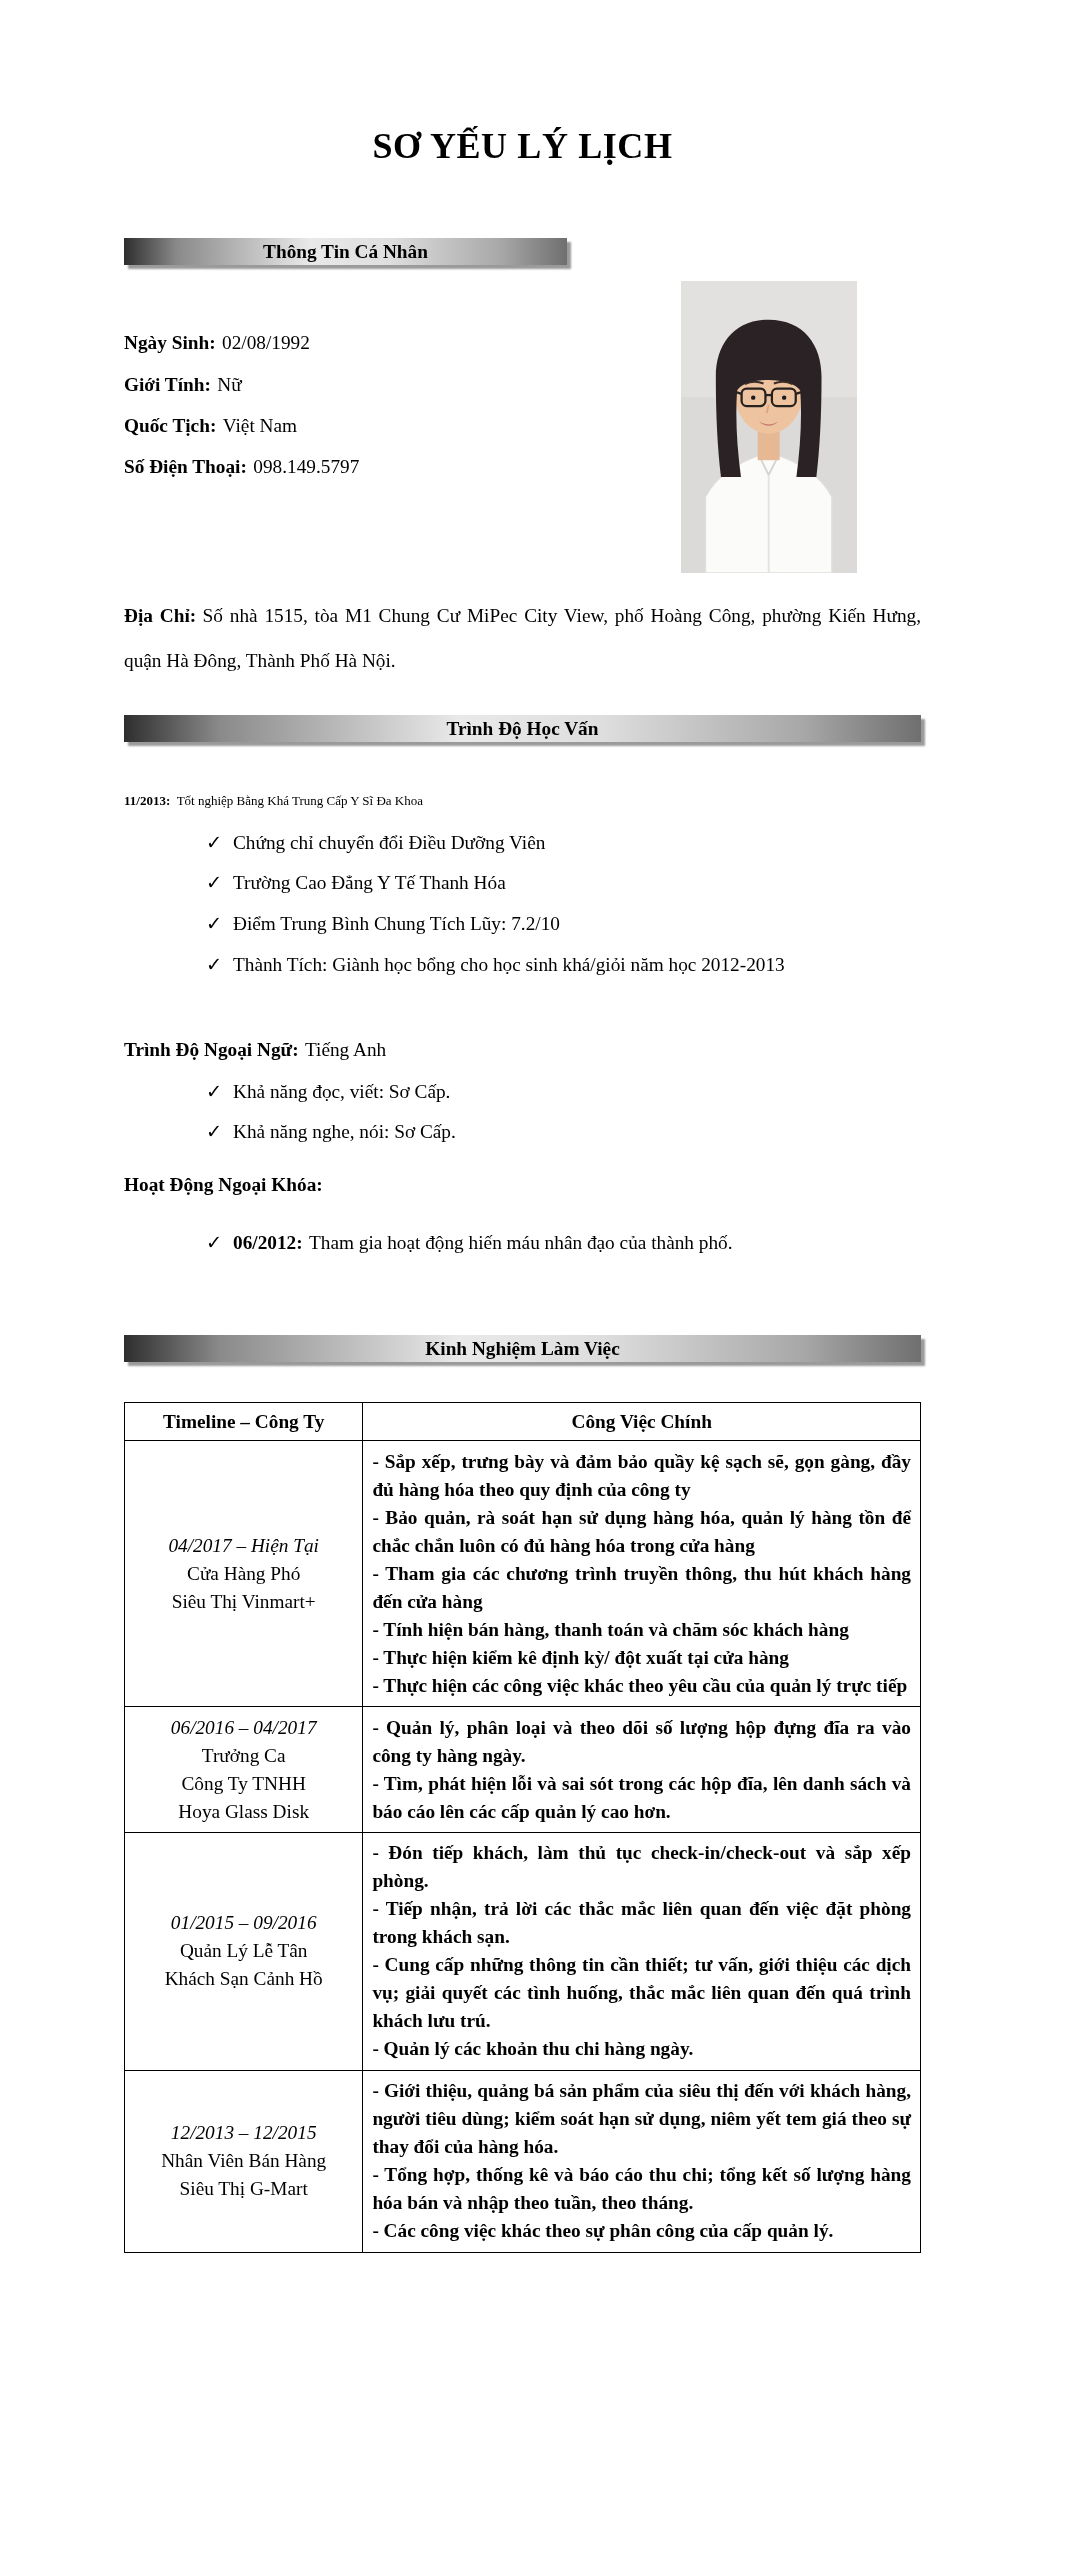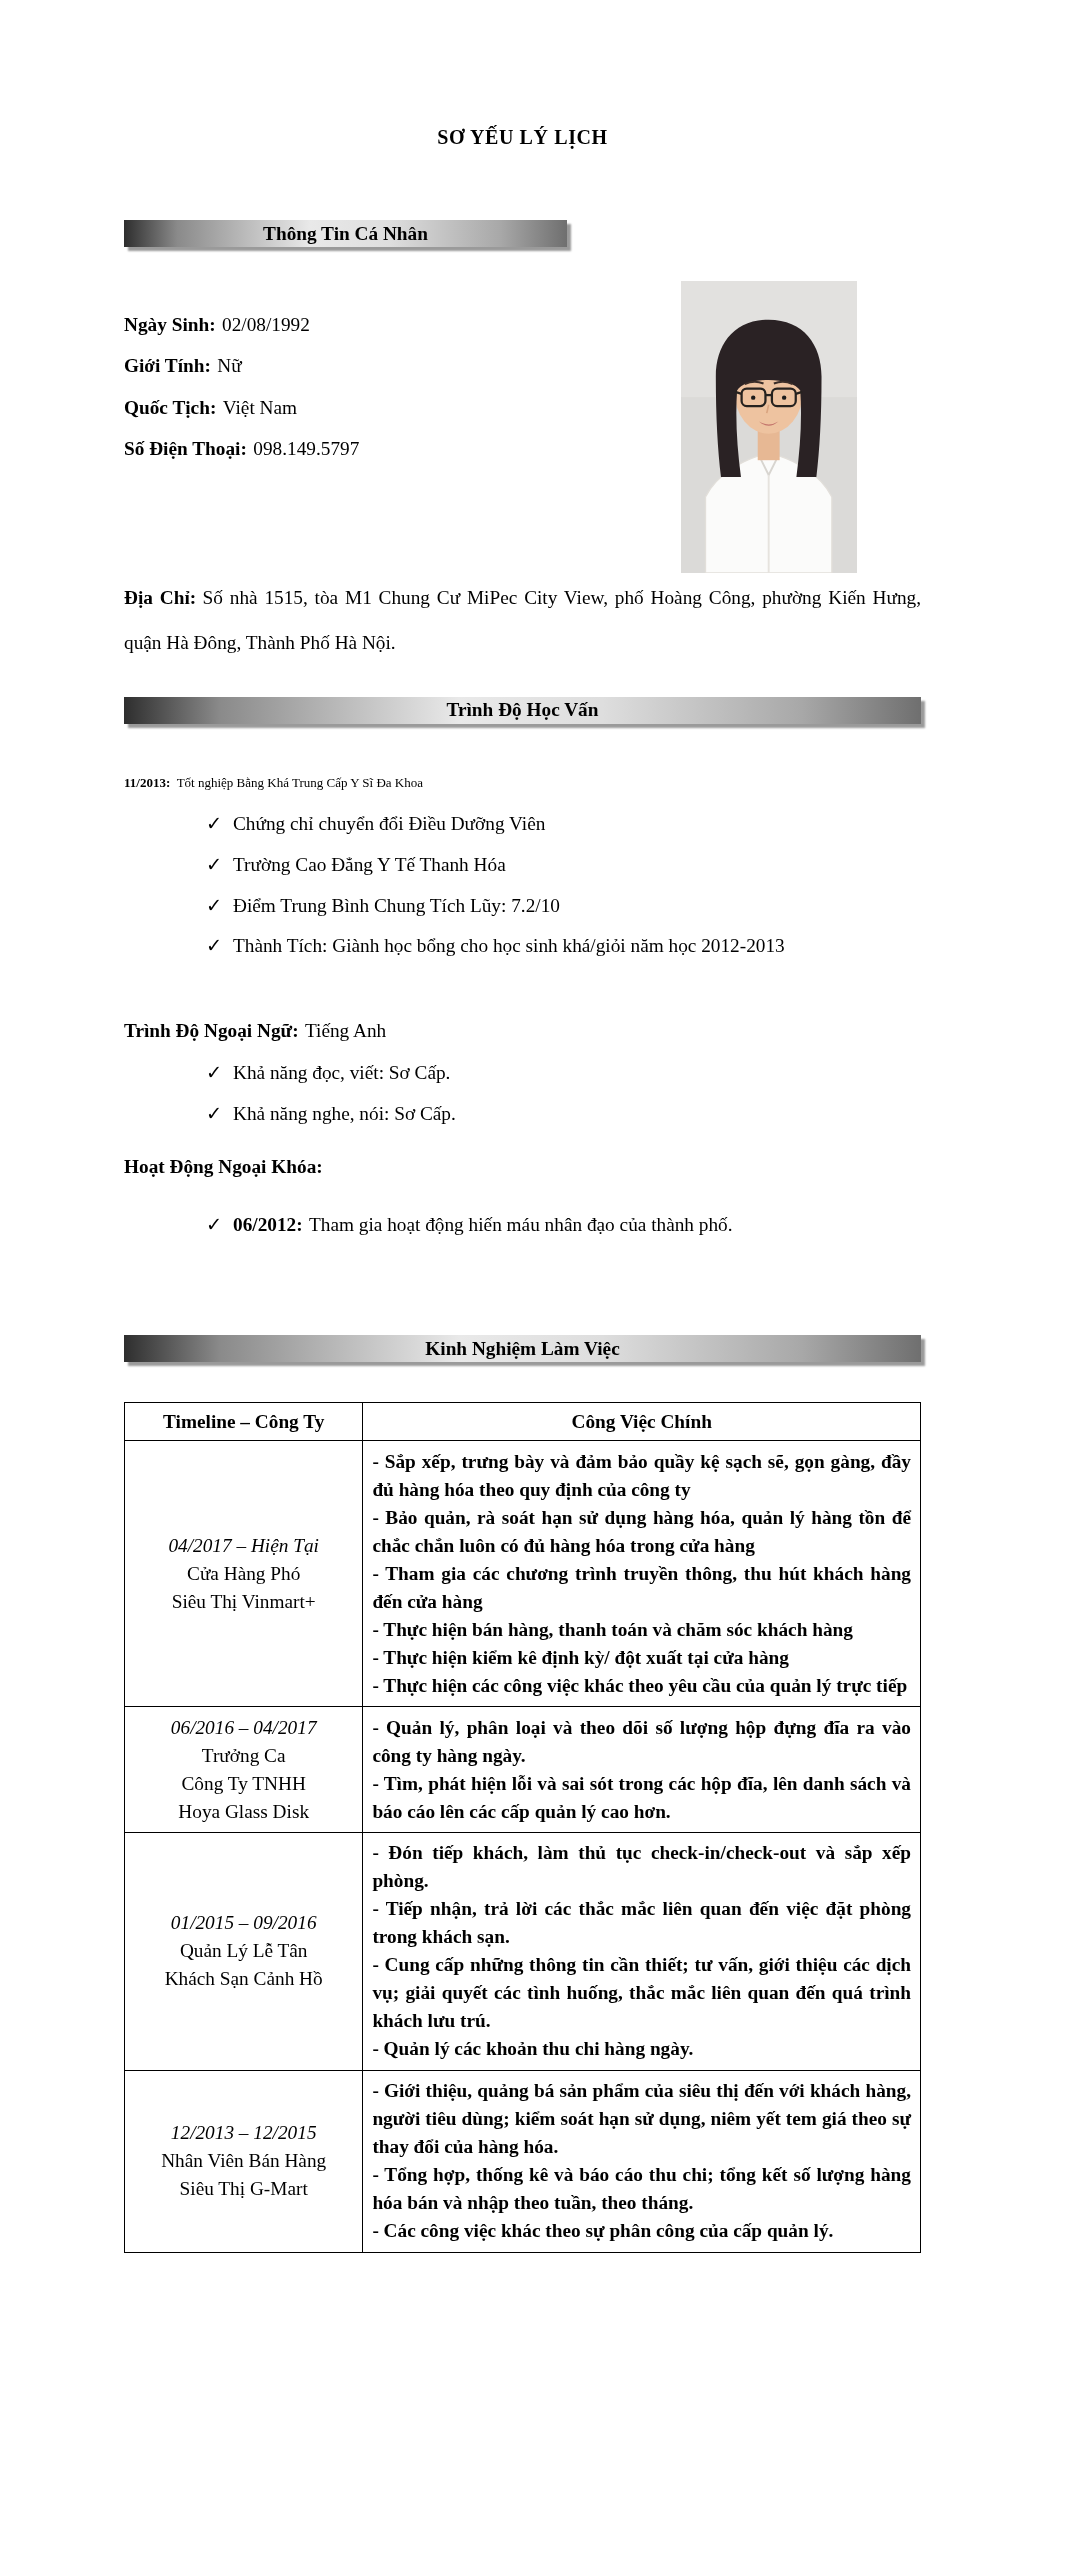--- a/index.html
+++ b/index.html
@@ -16,21 +16,21 @@
   
   .page1 {
     box-sizing: border-box;
     height: 1259px;
     overflow: hidden;
     padding: 126px 144px 0 124px;
   }
 
   .cv-title {
     margin: 0;
-    font-size: 20px;
+    font-size: 36px;
     line-height: 1.15;
     font-weight: 700;
     text-align: center;
     letter-spacing: 0.6px;
   }
 
   .section-bar {
     height: 27px;
     display: flex;
     align-items: center;
@@ -233,21 +233,21 @@
         <tr>
           <td class="tl-cell">
             <div class="tl-line">04/2017 – Hiện Tại</div>
             <div class="tl-line">Cửa Hàng Phó</div>
             <div class="tl-line">Siêu Thị Vinmart+</div>
           </td>
           <td class="duty-cell">
             <div class="duty">- Sắp xếp, trưng bày và đảm bảo quầy kệ sạch sẽ, gọn gàng, đầy đủ hàng hóa theo quy định của công ty</div>
             <div class="duty">- Bảo quản, rà soát hạn sử dụng hàng hóa, quản lý hàng tồn để chắc chắn luôn có đủ hàng hóa trong cửa hàng</div>
             <div class="duty">- Tham gia các chương trình truyền thông, thu hút khách hàng đến cửa hàng</div>
-            <div class="duty">- Thực hiện bán hàng, thanh toán và chăm sóc khách hàng</div>
+            <div class="duty">- Tính hiện bán hàng, thanh toán và chăm sóc khách hàng</div>
             <div class="duty">- Thực hiện kiểm kê định kỳ/ đột xuất tại cửa hàng</div>
             <div class="duty">- Thực hiện các công việc khác theo yêu cầu của quản lý trực tiếp</div>
           </td>
         </tr>
         <tr>
           <td class="tl-cell">
             <div class="tl-line">06/2016 – 04/2017</div>
             <div class="tl-line">Trưởng Ca</div>
             <div class="tl-line">Công Ty TNHH</div>
             <div class="tl-line">Hoya Glass Disk</div>

